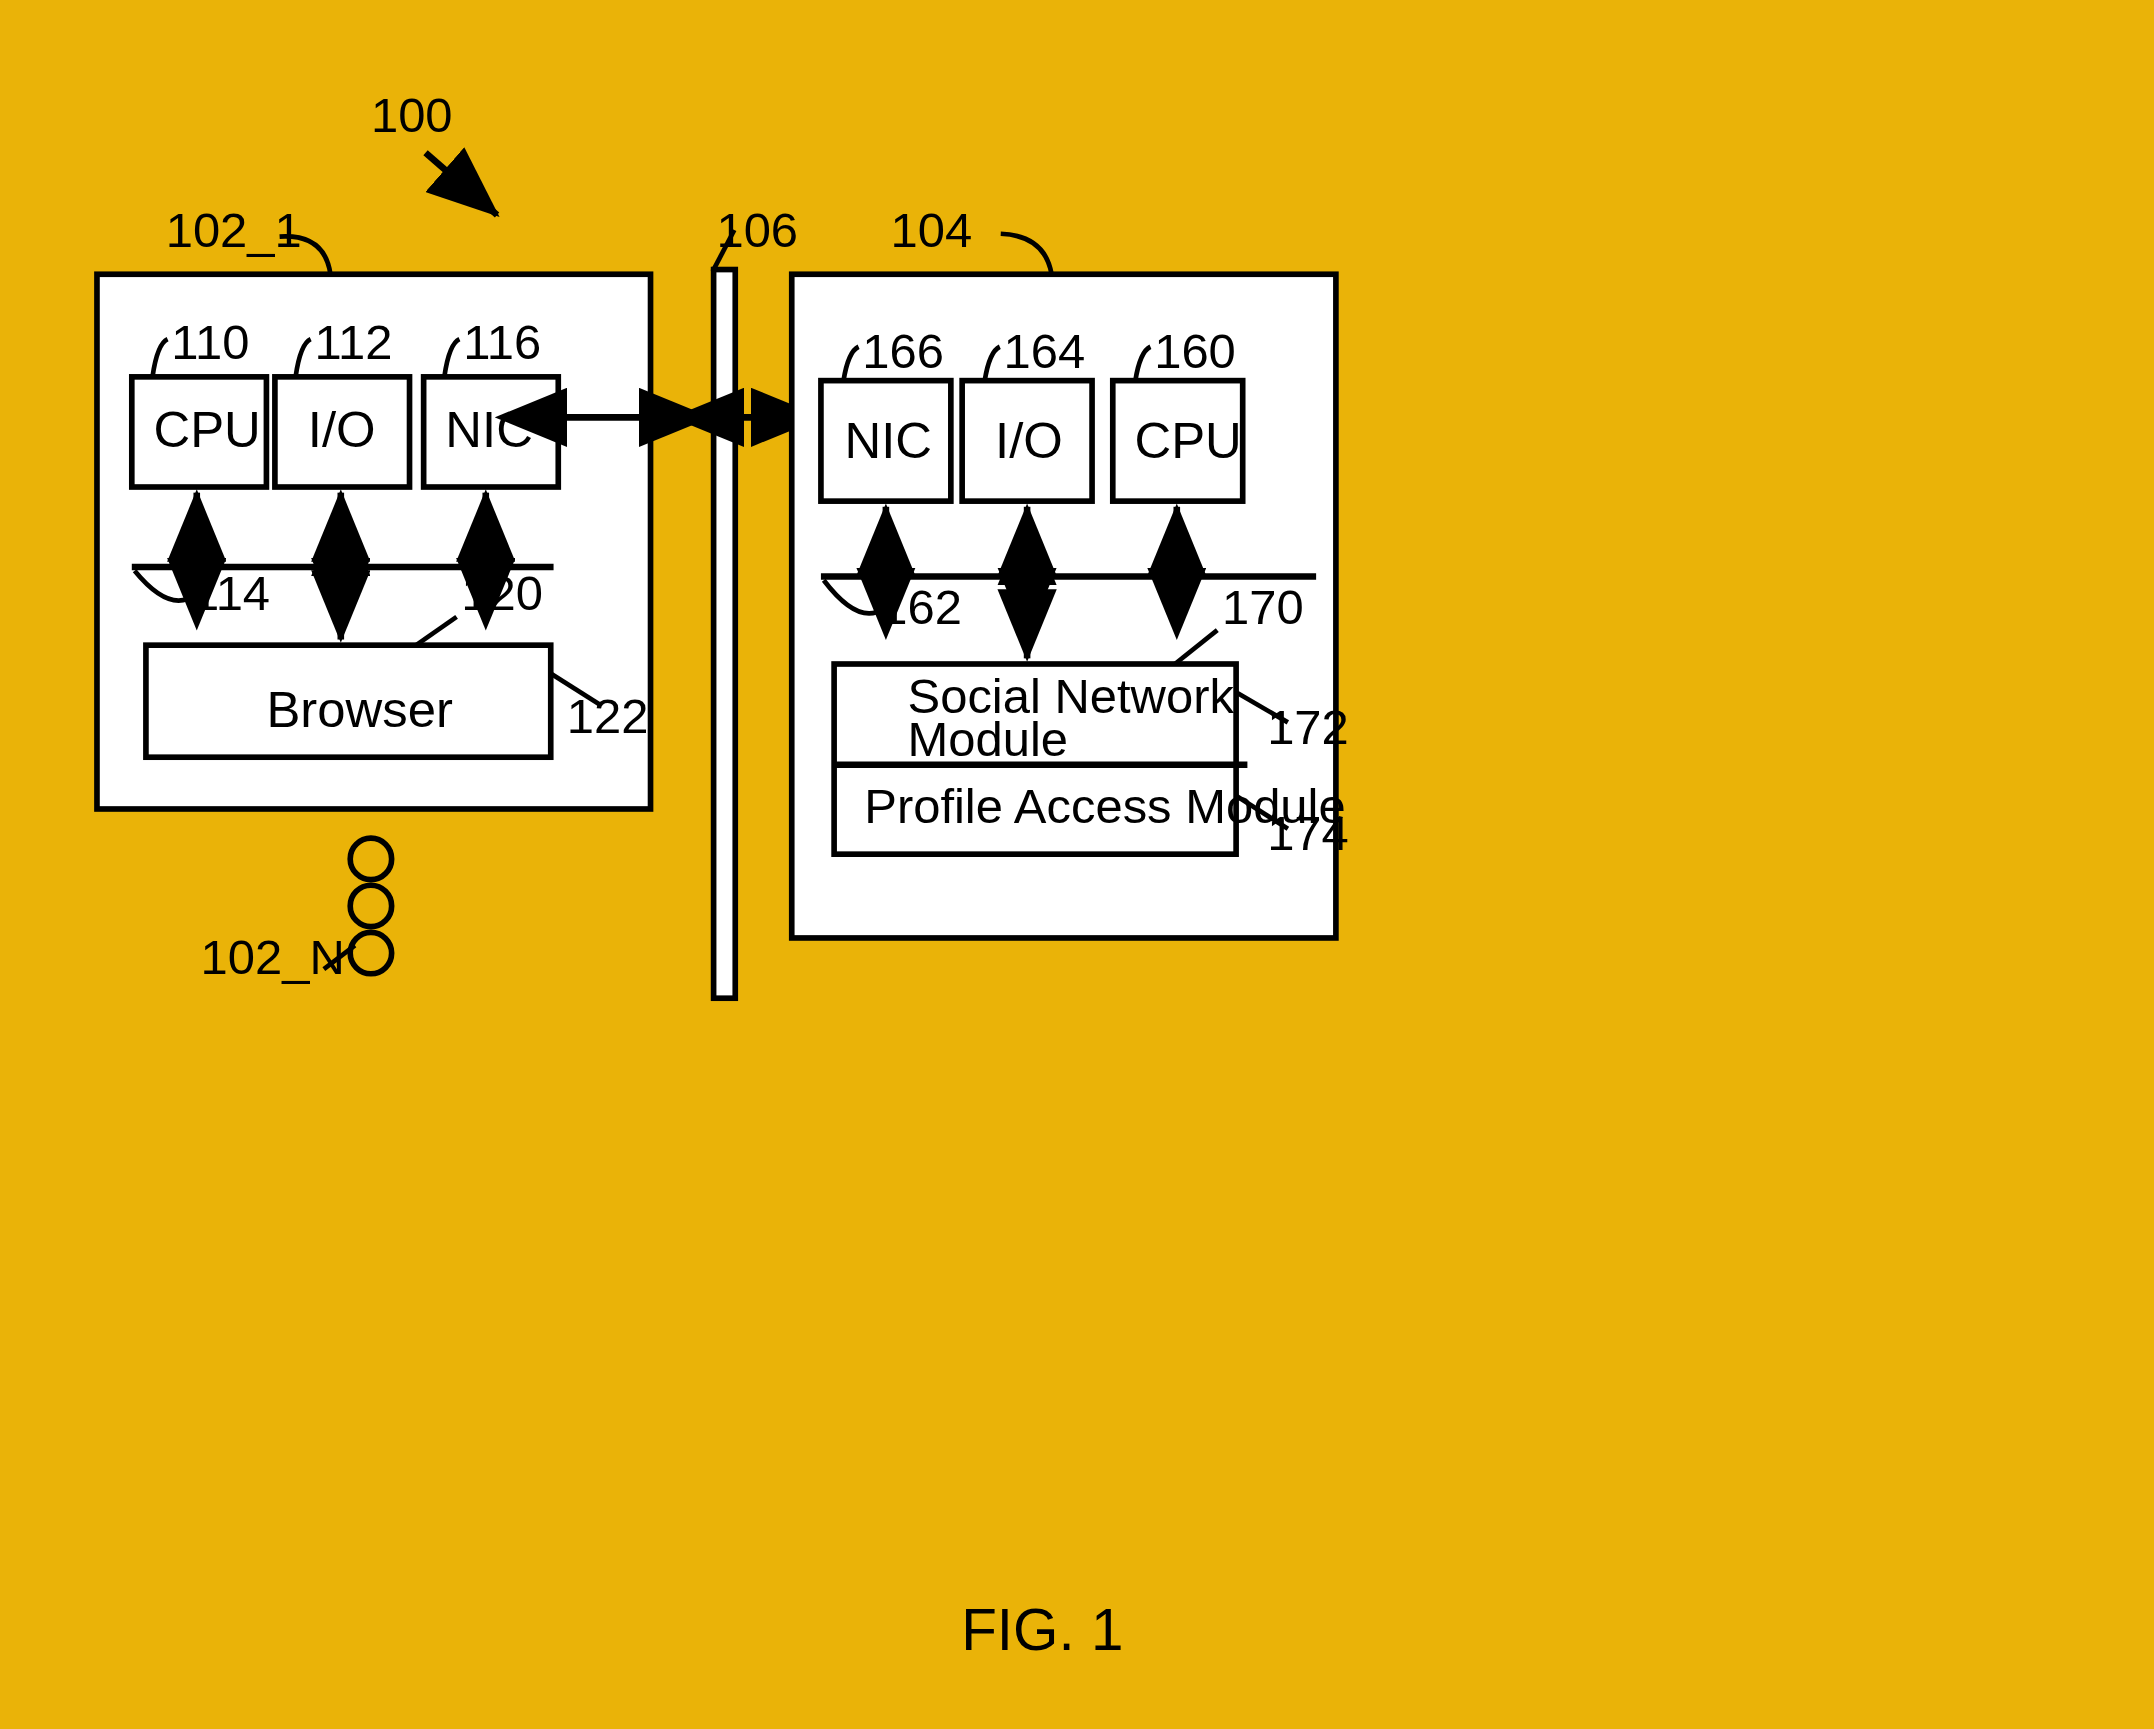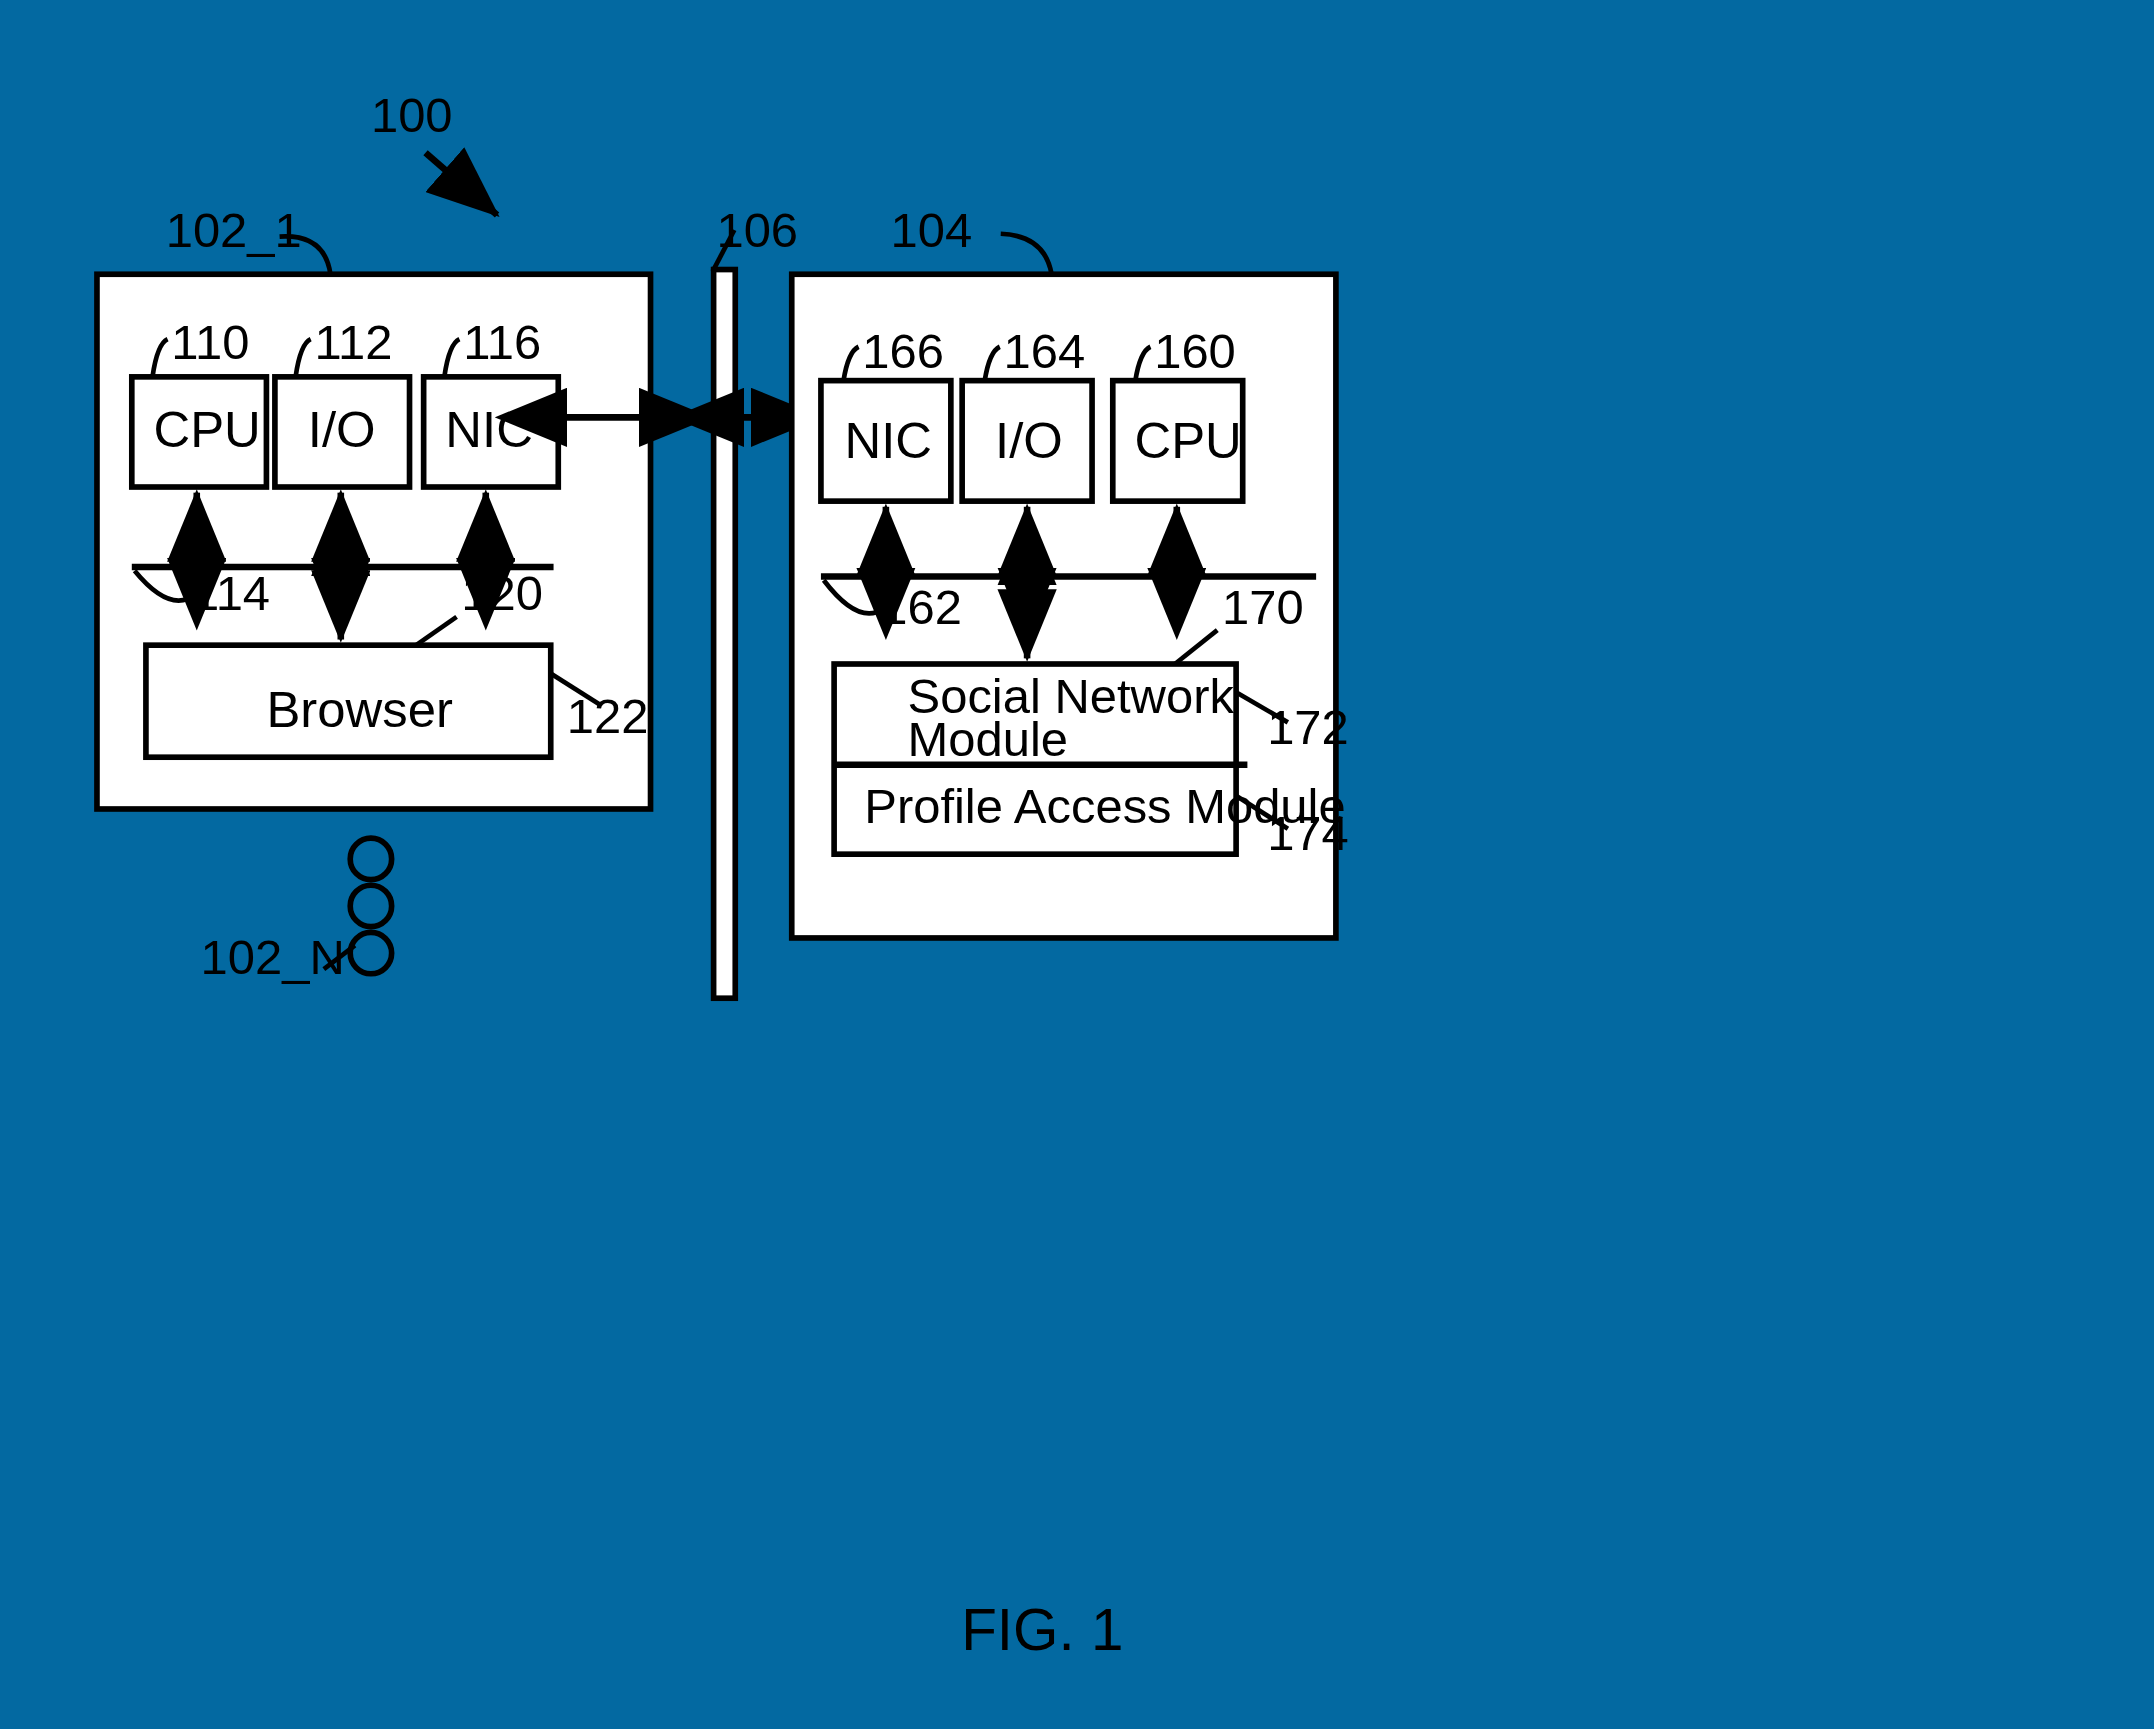--- a/index.html
+++ b/index.html
@@ -4,21 +4,21 @@
 <style>
   html, body {
     margin: 0;
     padding: 0;
     background: #ffffff;
   }
   #figure-root {
     position: relative;
     width: 2154px;
     height: 1730px;
-    background: #0369a1;
+    background: #eab308;
     font-family: "Liberation Sans", sans-serif;
   }
   svg.fig {
     display: block;
     width: 2154px;
     height: 1730px;
   }
   .box {
     fill: #ffffff;
     stroke: #000000;

